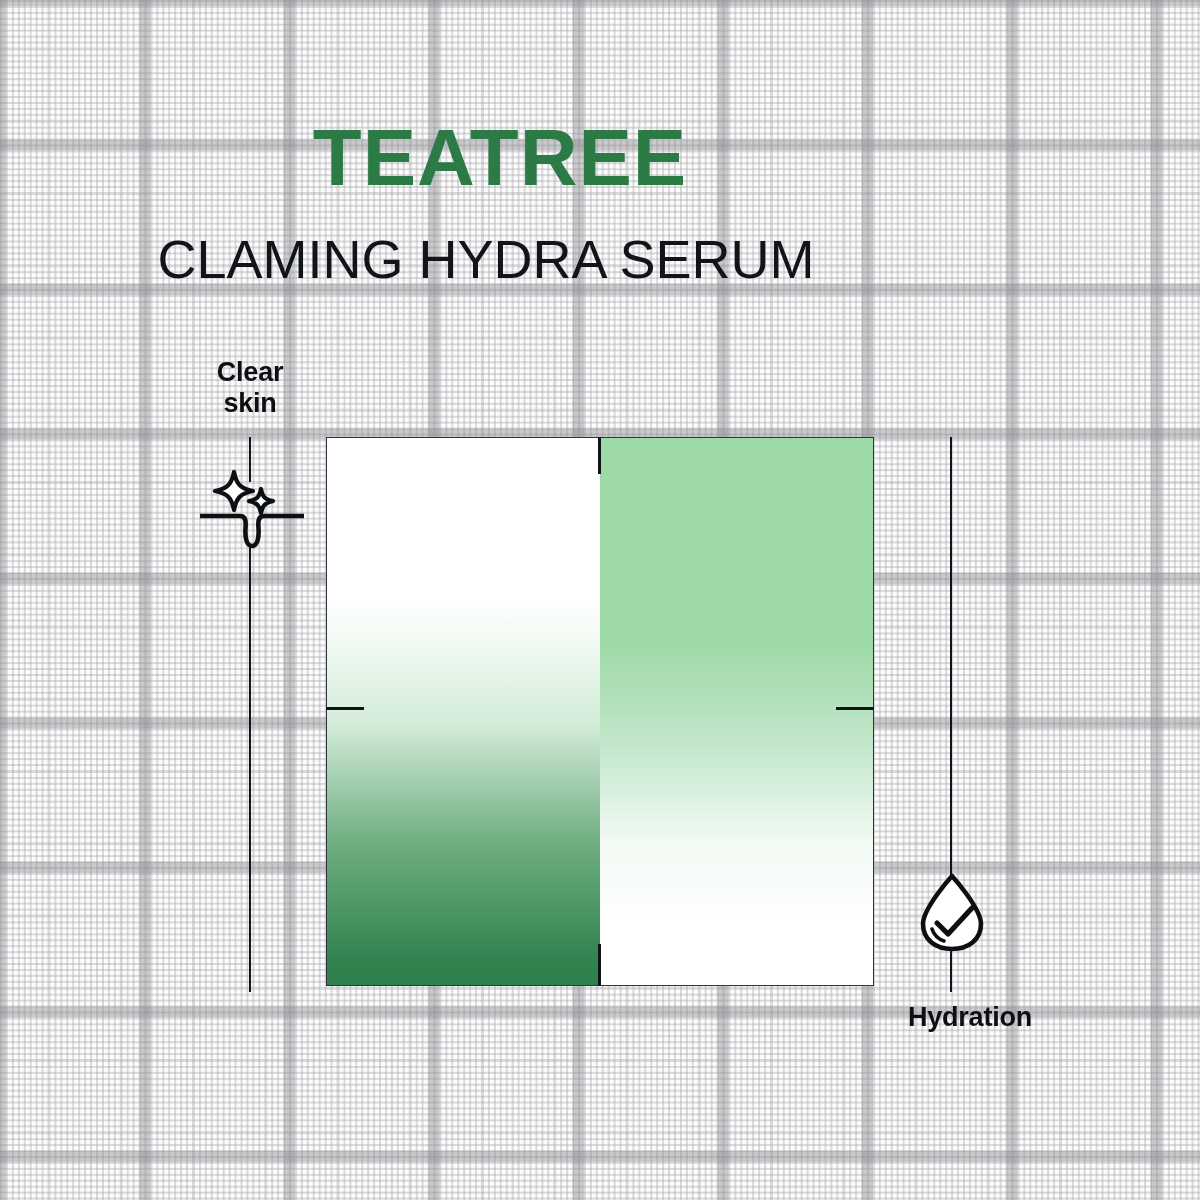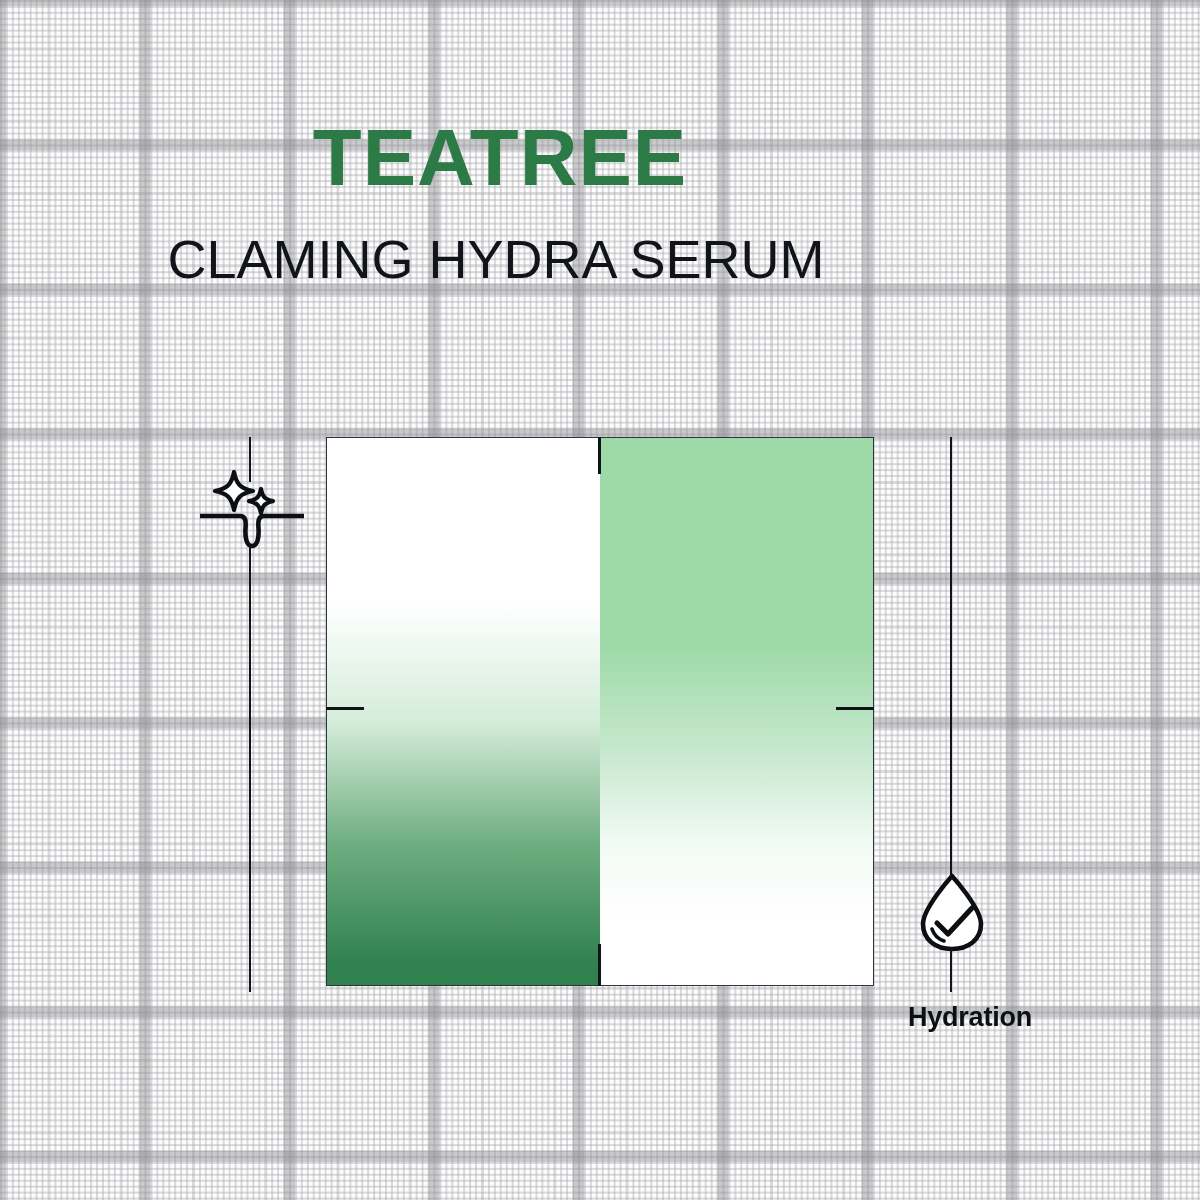--- a/index.html
+++ b/index.html
@@ -54,21 +54,21 @@
     font-family: "Liberation Sans", sans-serif;
     font-weight: 700;
     font-size: 80px;
     letter-spacing: 1px;
     line-height: 1;
     color: #2c7a46;
     margin: 0;
   }
   .brand-subtitle {
     position: absolute;
-    left: 14px;
+    left: 4px;
     top: 232px;
     width: 964px;
     text-align: center;
     font-family: "Liberation Sans", sans-serif;
     font-weight: 400;
     font-size: 54px;
     letter-spacing: 0px;
     line-height: 1;
     color: #111418;
     margin: 0;
@@ -181,20 +181,24 @@
 </head>
 <body>
 
 <div id="poster">
 
   <div class="title-wrap">
     <h1 class="brand-title" style="color: rgb(44, 122, 70);">TEATREE</h1>
   </div>
   <h2 class="brand-subtitle" style="color: rgb(17, 20, 24);">CLAMING HYDRA SERUM</h2>
 
+  <div class="label-clear-skin">
+    <div>Clear</div>
+    <div>skin</div>
+  </div>
 
   <div class="axis-line axis-left-upper"></div>
 
   <div class="icon-pore">
     <svg viewBox="0 0 104 88" width="104" height="88" fill="none" xmlns="http://www.w3.org/2000/svg">
 
       <path d="M34 6 C36.5 18.5 40.5 22.5 53 25 C40.5 27.5 36.5 31.5 34 44 C31.5 31.5 27.5 27.5 15 25 C27.5 22.5 31.5 18.5 34 6 Z" fill="#ffffff" stroke="#0c1013" stroke-width="4.2" stroke-linejoin="round"></path>
 
       <path d="M61 23 C62.6 31 65.1 33.5 73 35.1 C65.1 36.7 62.6 39.2 61 47.2 C59.4 39.2 56.9 36.7 49 35.1 C56.9 33.5 59.4 31 61 23 Z" fill="#ffffff" stroke="#0c1013" stroke-width="4.2" stroke-linejoin="round"></path>
 

